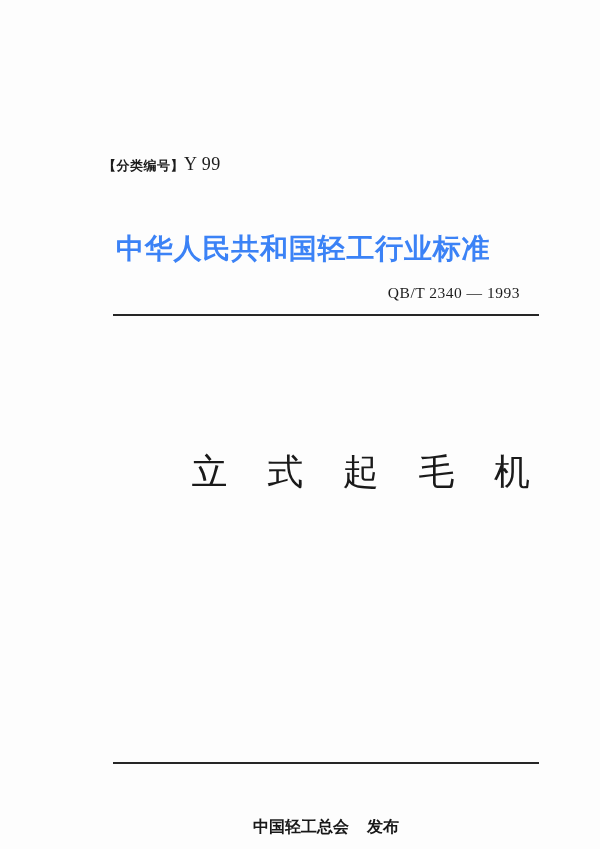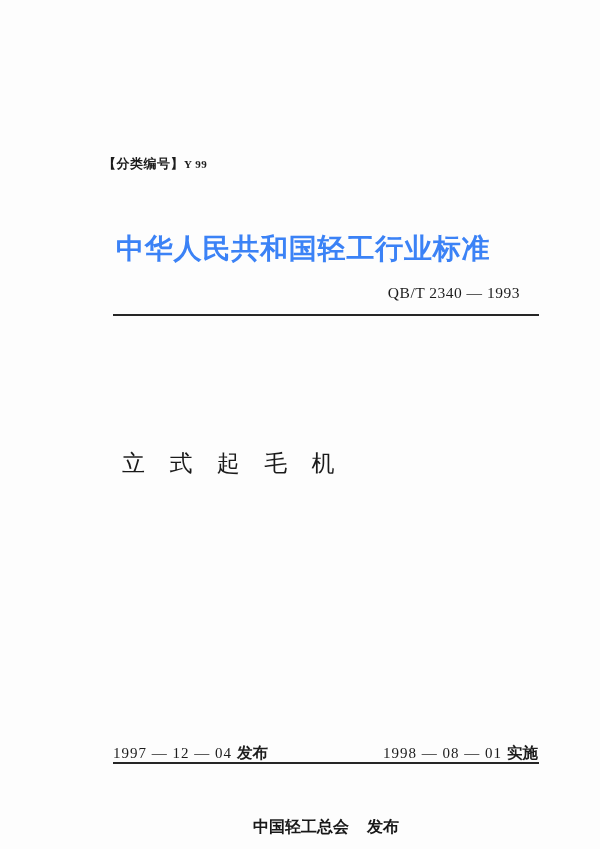--- a/index.html
+++ b/index.html
@@ -23,21 +23,21 @@
   .class-block {
     position: absolute;
     left: 103px;
     top: 153px;
     font-size: 13px;
     font-weight: 700;
     line-height: 22px;
     letter-spacing: 0.5px;
     white-space: nowrap;
   }
-  .class-block .serif { font-weight: 700; font-size: 11px; }
+  .class-block .serif { font-weight: 400; font-size: 18px; }
   
   .qb-logo {
     position: absolute;
     left: 407px;
     top: 146px;
     font-size: 74px;
     line-height: 1;
     font-weight: 900;
     letter-spacing: -3px;
     font-family: "DejaVu Sans", sans-serif;
@@ -72,27 +72,27 @@
   }
   .rule-top { top: 314px; }
   .rule-bottom { top: 762px; }
   
   .doc-title {
     position: absolute;
     left: 113px;
     width: 426px;
     top: 448px;
     margin: 0;
-    text-align: left;
-    font-size: 23px;
+    text-align: right;
+    font-size: 36px;
     font-weight: 400;
     letter-spacing: 9px;
     text-indent: 9px;
     white-space: nowrap;
-    font-family: Liberation Sans, sans-serif;
+    font-family: Liberation Mono, monospace;
     color: #1a1a1a;
   }
   
   .date-left {
     position: absolute;
     left: 113px;
     top: 743px;
     font-size: 15px;
     white-space: nowrap;
   }
@@ -141,21 +141,19 @@
 
 
   <h1 class="standard-title">中华人民共和国轻工行业标准</h1>
 
   <div class="standard-number serif">QB/T 2340 — 1993</div>
 
   <div class="rule rule-top"></div>
 
   <h2 class="doc-title">立  式  起  毛  机</h2>
 
-  <div class="date-left"><span class="date-value">1997 — 12 — 04</span><span class="date-label">发布</span></div>
 
-  <div class="date-right"><span class="date-value">1998 — 08 — 01</span><span class="date-label">实施</span></div>
 
   <div class="rule rule-bottom"></div>
 
   <div class="publisher"><span>中国轻工总会</span><span class="pub-gap"></span><span>发布</span></div>
 
 </div>
 
 </body></html>

